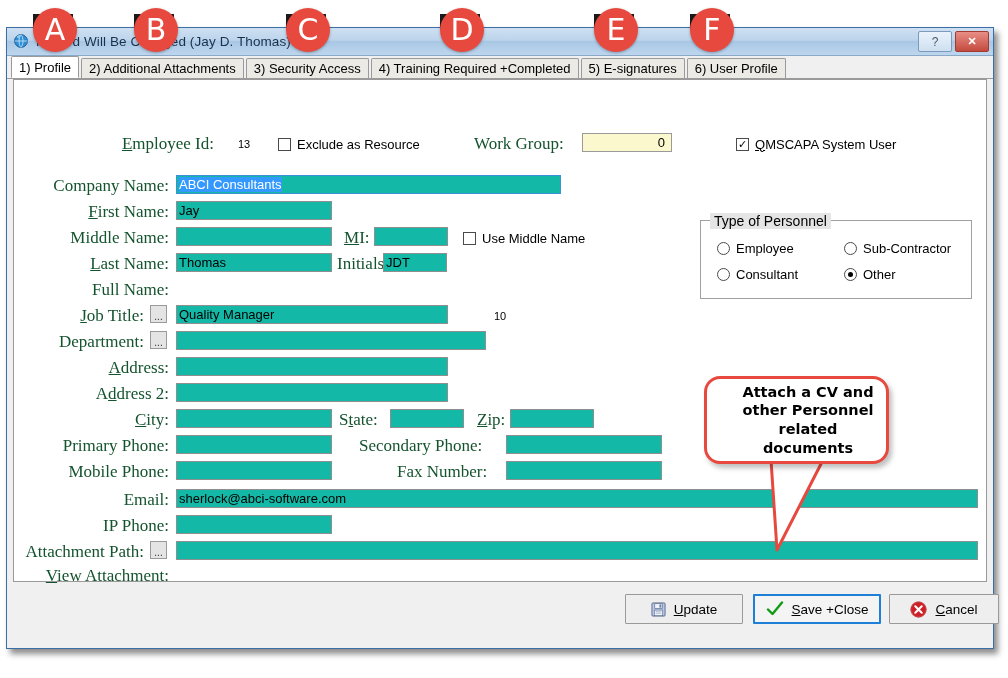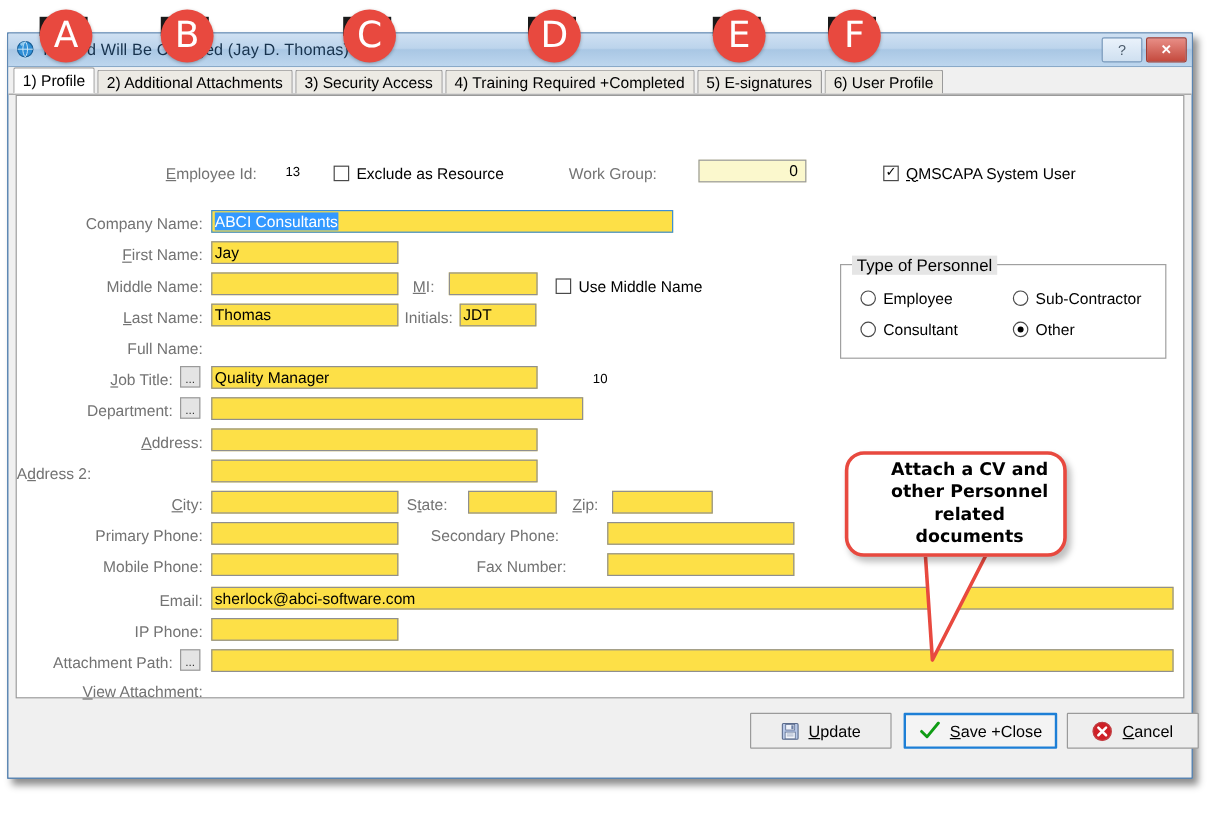--- a/index.html
+++ b/index.html
@@ -59,26 +59,26 @@
     border-bottom:1px solid #ffffff;position:relative;z-index:3;
   }
 
   
   #panel{
     position:absolute;left:6px;top:51px;width:974px;height:503px;
     background:#fff;border:1px solid #9a9a9a;box-sizing:border-box;
   }
 
   .row{position:absolute;height:20px;display:flex;align-items:center;}
-  .lbl{font-size:13px;text-align:right;white-space:nowrap;color:#737373;}
+  .lbl{font-size:17px;text-align:right;white-space:nowrap;color:#14532d;font-family:Liberation Serif, serif;}
   .u{text-decoration:underline;}
 
   .tb{
     box-sizing:border-box;height:19px;
-    border:1px solid #8f8f8f;background:#fde047;
+    border:1px solid #8f8f8f;background:#14b8a6;
     font-family:"Liberation Sans", sans-serif;font-size:13px;color:#000;
     padding:0 2px;line-height:17px;overflow:hidden;white-space:nowrap;
   }
   .tb.yellow{background:#fbf8cd;border:1px solid #9a9a9a;text-align:right;padding-right:6px;}
   .tb.focus{border:1px solid #3c8fd8;}
   .sel{background:#3399ff;color:#fff;}
 
   .browse{
     width:17px;height:18px;box-sizing:border-box;
     border:1px solid #9a9a9a;background:#e4e4e4;
@@ -277,21 +277,21 @@
       <span class="lbl">Department:</span>
     </div>
     <div class="browse" style="position:absolute;left:136px;top:251px;">...</div>
     <div class="tb" style="position:absolute;left:162px;top:251px;width:310px;"></div>
 
     <div class="row" style="left:0px;top:278px;width:155px;justify-content:flex-end;">
       <span class="lbl"><span class="u">A</span>ddress:</span>
     </div>
     <div class="tb" style="position:absolute;left:162px;top:277px;width:272px;"></div>
 
-    <div class="row" style="left:0px;top:304px;width:155px;">
+    <div class="row" style="left:0px;top:304px;width:155px;justify-content:flex-end;">
       <span class="lbl">A<span class="u">d</span>dress 2:</span>
     </div>
     <div class="tb" style="position:absolute;left:162px;top:303px;width:272px;"></div>
 
     <div class="row" style="left:0px;top:330px;width:155px;justify-content:flex-end;">
       <span class="lbl"><span class="u">C</span>ity:</span>
     </div>
     <div class="tb" style="position:absolute;left:162px;top:329px;width:156px;"></div>
     <div class="row" style="left:325px;top:330px;">
       <span class="lbl">S<span class="u">t</span>ate:</span>

